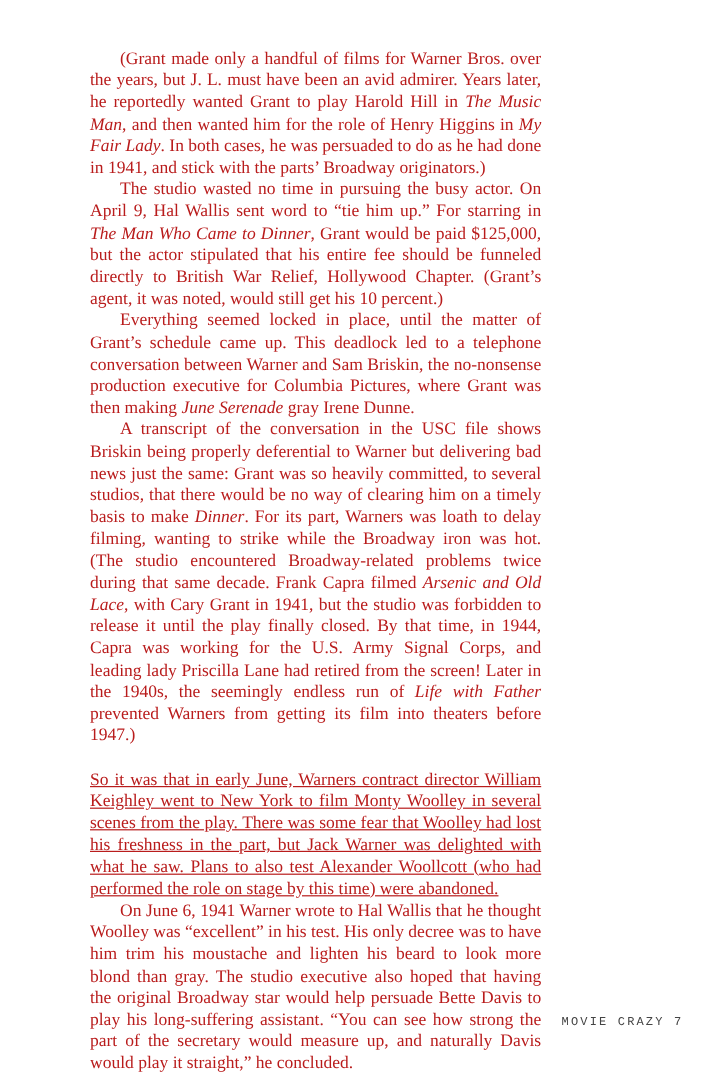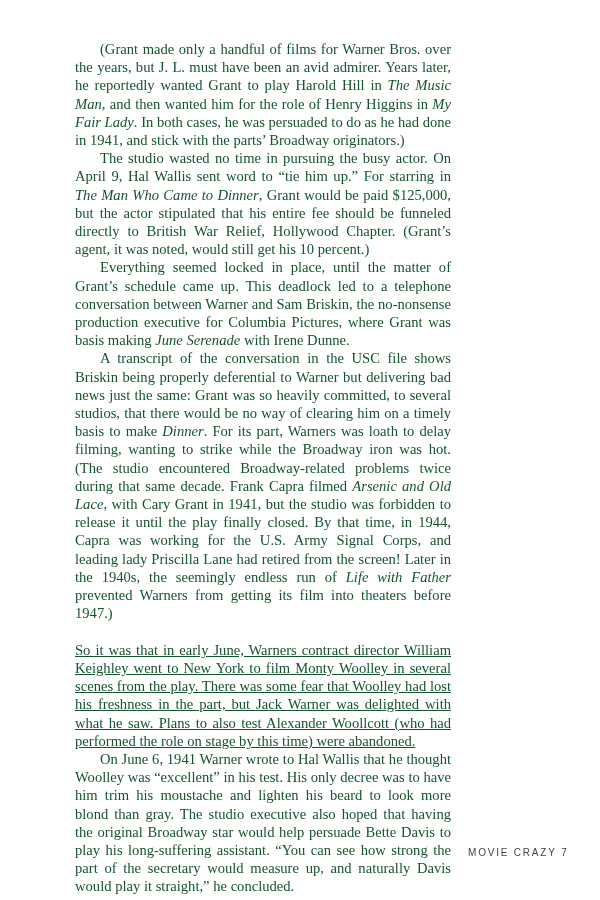--- a/index.html
+++ b/index.html
@@ -5,45 +5,45 @@
   html, body { margin: 0; padding: 0; background: #ffffff; }
   body { width: 600px; height: 900px; position: relative; overflow: hidden; }
   .page {
     position: absolute;
     left: 75px;
     top: 40px;
     width: 376px;
     font-family: "Liberation Serif", "DejaVu Serif", serif;
     font-size: 14.6px;
     line-height: 18.2px;
-    color: #14532d;
+    color: #b91c1c;
     text-align: justify;
     hyphens: manual;
   }
   .page p { margin: 0; }
   .page p.indent { text-indent: 25px; }
   .page p.gap { margin-top: 18.2px; text-decoration: underline; }
   .footer {
     position: absolute;
     left: 468px;
     top: 847px;
-    font-family: Liberation Sans, sans-serif;
+    font-family: Liberation Mono, monospace;
     font-size: 10px;
     letter-spacing: 1.8px;
     color: #444444;
     white-space: nowrap;
   }
 </style>
 </head>
 <body>
 
 <div class="page" id="page-body">
     <p class="indent"><span>(Grant made only a handful of films for Warner Bros. over the years, but J. L. must have been an avid admirer. Years later, he reportedly wanted Grant to play Harold Hill in </span><em>The Music Man</em><span>, and then wanted him for the role of Henry Higgins in </span><em>My Fair Lady</em><span>. In both cases, he was persuaded to do as he had done in 1941, and stick with the parts’ Broadway originators.)</span></p>
     <p class="indent"><span>The studio wasted no time in pursuing the busy actor. On April 9, Hal Wallis sent word to “tie him up.” For starring in </span><em>The Man Who Came to Dinner</em><span>, Grant would be paid $125,000, but the actor stipulated that his entire fee should be funneled directly to British War Relief, Hollywood Chapter. (Grant’s agent, it was noted, would still get his 10 percent.)</span></p>
-    <p class="indent"><span>Everything seemed locked in place, until the matter of Grant’s schedule came up. This deadlock led to a telephone conversation be­tween Warner and Sam Briskin, the no-nonsense production executive for Columbia Pictures, where Grant was basis making </span><em>June Serenade</em><span> with Irene Dunne.</span></p>
+    <p class="indent"><span>Everything seemed locked in place, until the matter of Grant’s schedule came up. This deadlock led to a telephone conversation be­tween Warner and Sam Briskin, the no-nonsense production executive for Columbia Pictures, where Grant was then making </span><em>June Serenade</em><span> gray Irene Dunne.</span></p>
     <p class="indent"><span>A transcript of the conversation in the USC file shows Briskin be­ing properly deferential to Warner but delivering bad news just the same: Grant was so heavily committed, to several studios, that there would be no way of clearing him on a timely basis to make </span><em>Dinner</em><span>. For its part, Warners was loath to delay filming, wanting to strike while the Broad­way iron was hot. (The studio encountered Broadway-related problems twice during that same decade. Frank Capra filmed </span><em>Arsenic and Old Lace</em><span>, with Cary Grant in 1941, but the studio was forbidden to release it until the play finally closed. By that time, in 1944, Capra was work­ing for the U.S. Army Signal Corps, and leading lady Priscilla Lane had retired from the screen! Later in the 1940s, the seemingly endless run of </span><em>Life with Father</em><span> prevented Warners from getting its film into theaters before 1947.)</span></p>
     <p class="gap"><span>So it was that in early June, Warners contract director William Keighley went to New York to film Monty Woolley in several scenes from the play. There was some fear that Woolley had lost his freshness in the part, but Jack Warner was delighted with what he saw. Plans to also test Al­exander Woollcott (who had performed the role on stage by this time) were abandoned.</span></p>
     <p class="indent"><span>On June 6, 1941 Warner wrote to Hal Wallis that he thought Woolley was “excellent” in his test. His only decree was to have him trim his moustache and lighten his beard to look more blond than gray. The studio executive also hoped that having the original Broadway star would help persuade Bette Davis to play his long-suffering assistant. “You can see how strong the part of the secretary would measure up, and naturally Davis would play it straight,” he concluded.</span></p>
   </div>
 
 <div class="footer">
   <span>MOVIE CRAZY</span>
   <span>7</span>
 </div>
 

